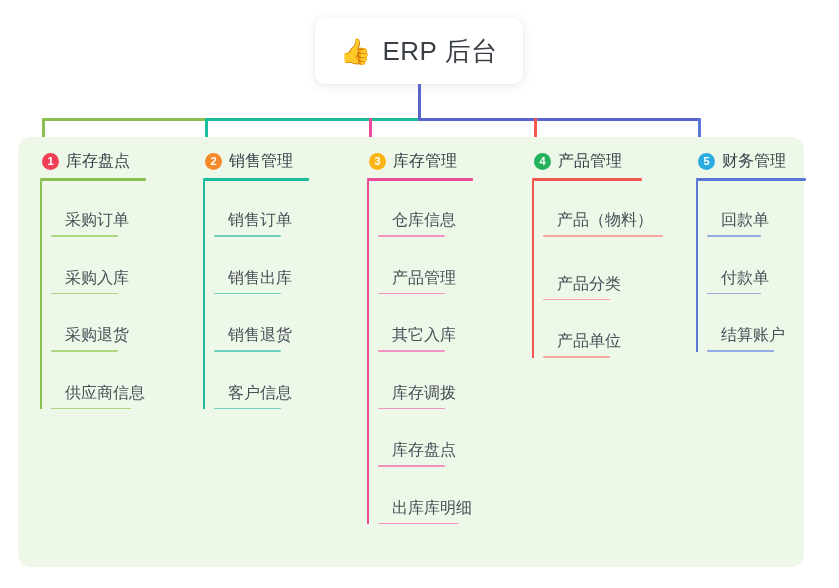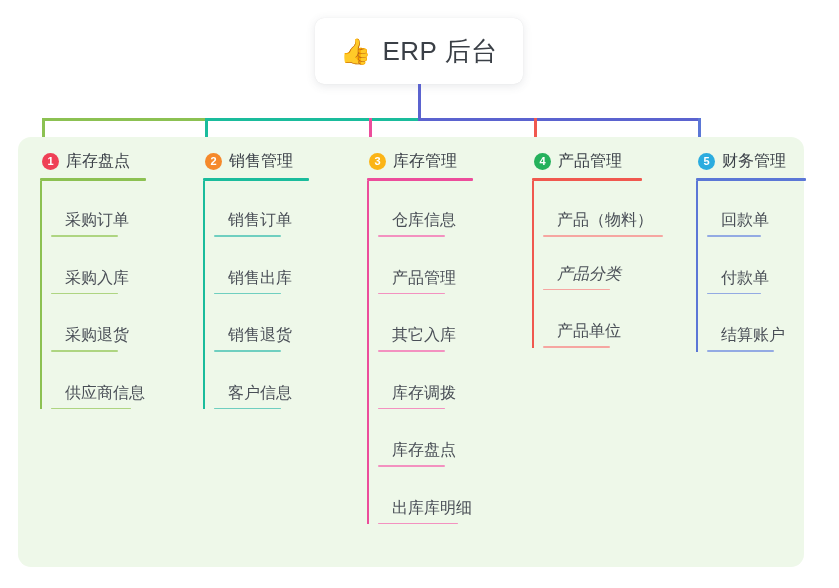--- a/index.html
+++ b/index.html
@@ -171,21 +171,21 @@
           <span class="badge" style="background: rgb(37, 177, 92);">4</span>
           <span class="col-title">产品管理</span>
         </div>
         <div class="head-rule" style="background: rgb(240, 88, 79); width: 110px;"></div>
         <div class="items">
           <div class="spine" style="background: rgb(240, 88, 79);"></div>
           <div class="item" style="padding-top: 31px;">
             <div class="item-label">产品（物料）</div>
             <div class="item-rule" style="background: rgb(246, 166, 161); width: 120px;"></div>
           </div>
-          <div class="item" style="padding-top: 29px; font-style: italic;">
+          <div class="item" style="padding-top: 39px;">
             <div class="item-label">产品分类</div>
             <div class="item-rule" style="background: rgb(246, 166, 161); width: 67px;"></div>
           </div>
           <div class="item" style="padding-top: 33px;">
             <div class="item-label">产品单位</div>
             <div class="item-rule" style="background: rgb(246, 166, 161); width: 67px;"></div>
           </div>
         </div>
       </div>
       <div class="col" style="left: 696px; width: 130px;">

